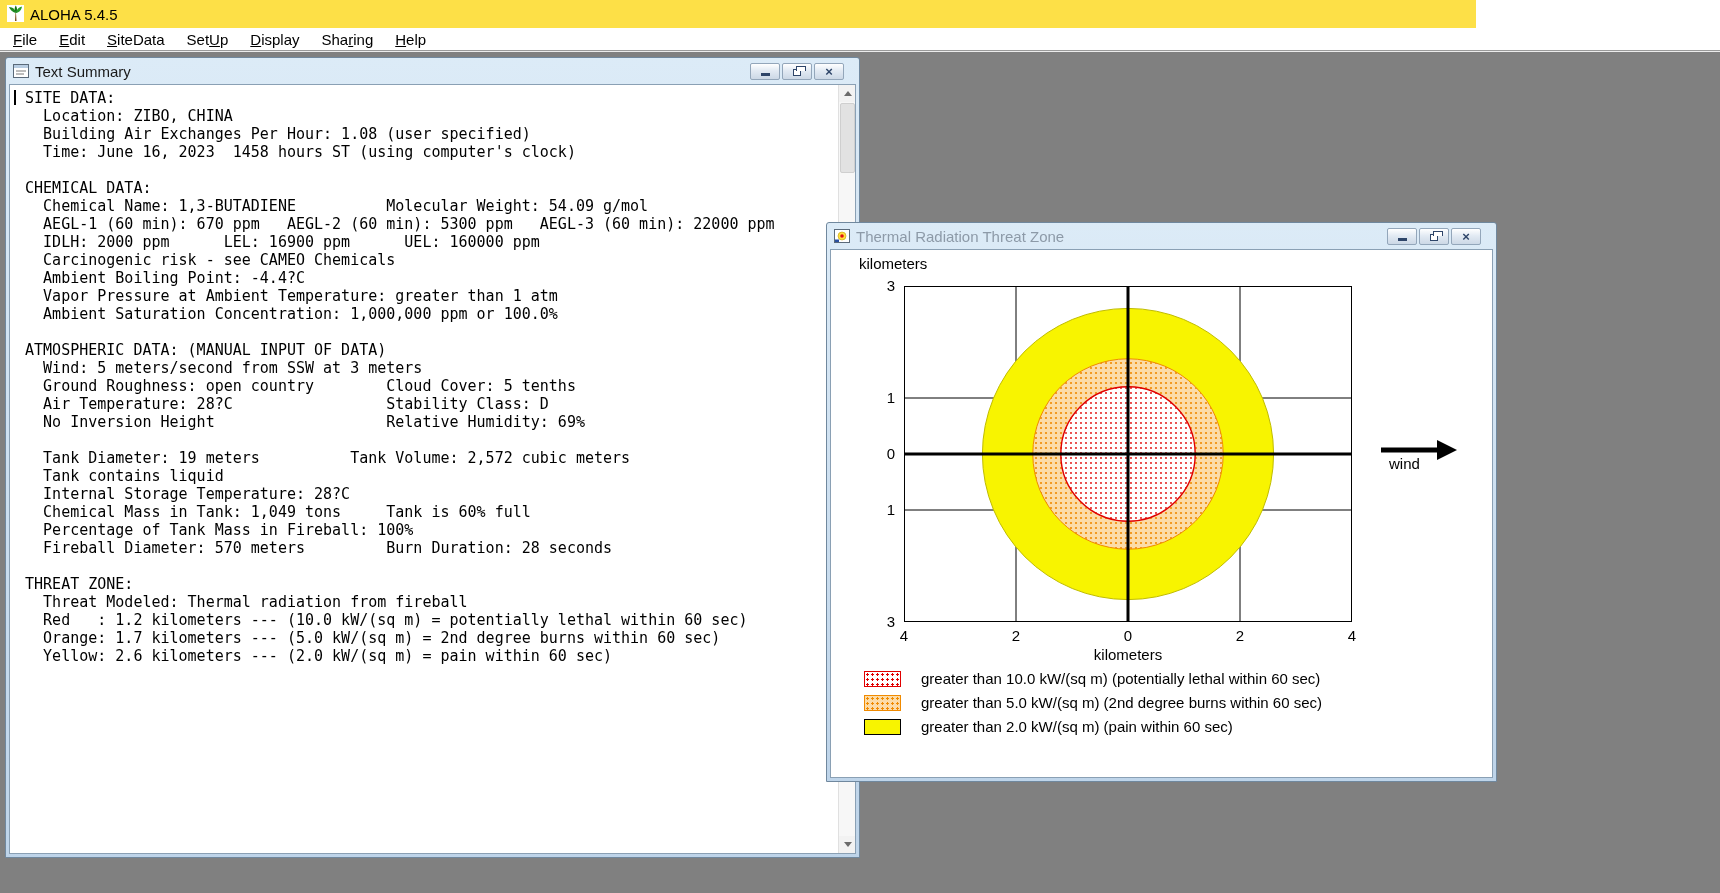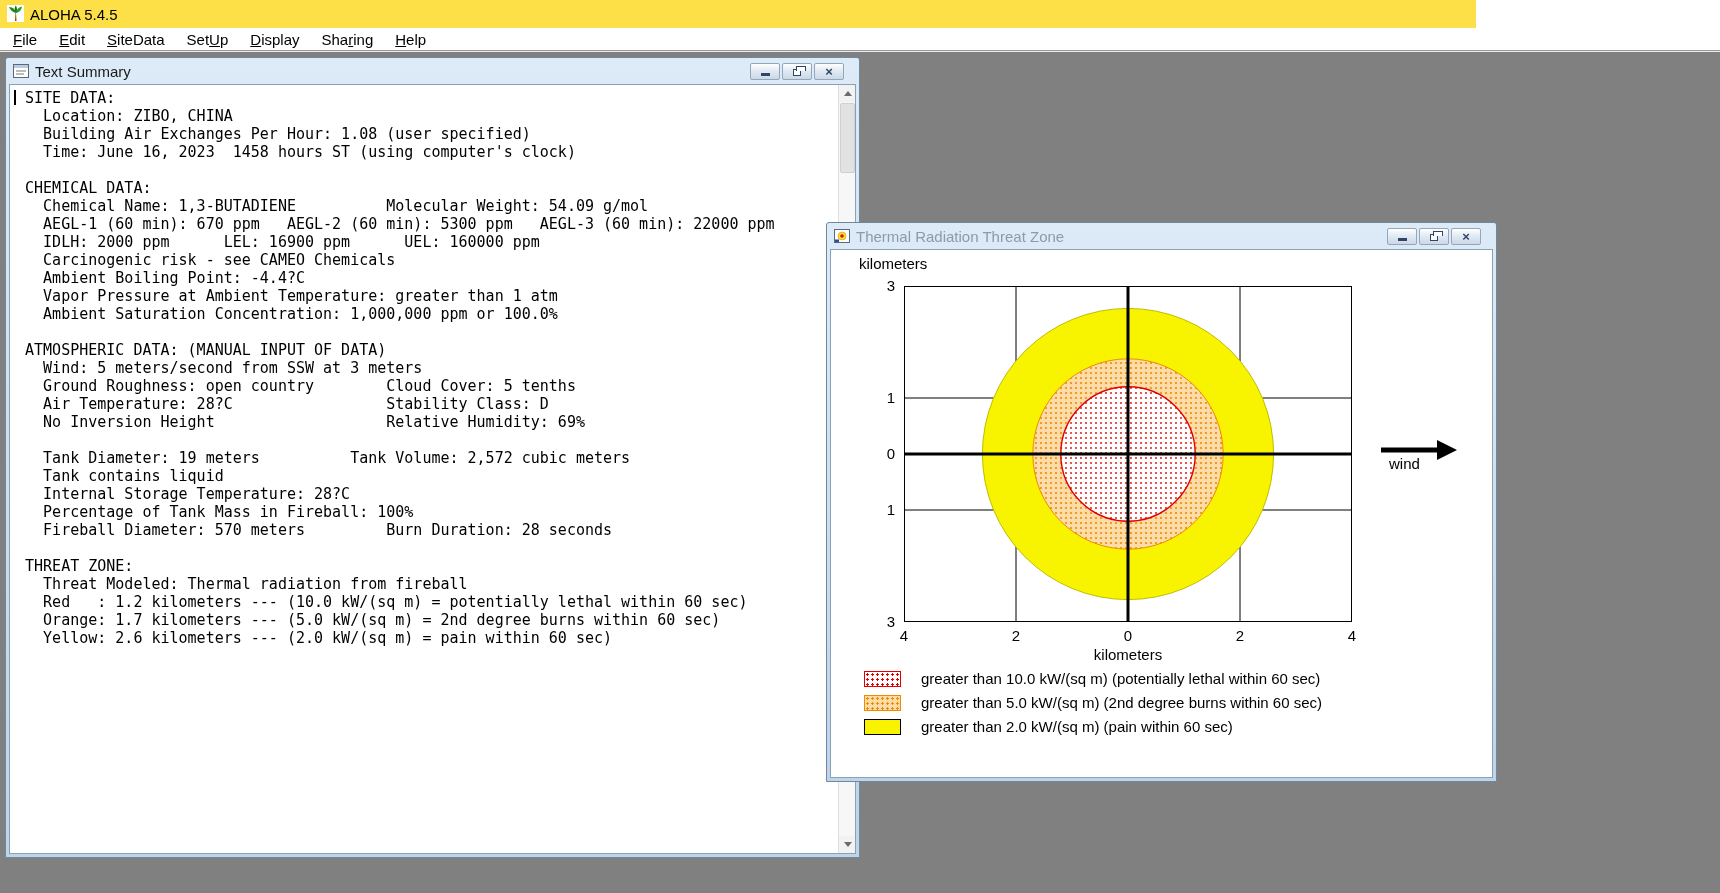--- a/index.html
+++ b/index.html
@@ -173,20 +173,21 @@
         <div class="ts-line"></div>
 
 
 
         <div class="ts-line">   Tank Diameter: 19 meters          Tank Volume: 2,572 cubic meters</div>
 
         <div class="ts-line">   Tank contains liquid</div>
 
         <div class="ts-line">   Internal Storage Temperature: 28?C</div>
 
+        <div class="ts-line">   Chemical Mass in Tank: 1,049 tons     Tank is 60% full</div>
 
         <div class="ts-line">   Percentage of Tank Mass in Fireball: 100%</div>
 
         <div class="ts-line">   Fireball Diameter: 570 meters         Burn Duration: 28 seconds</div>
 
         <div class="ts-line"></div>
 
         <div class="ts-line"> THREAT ZONE:</div>
 
         <div class="ts-line">   Threat Modeled: Thermal radiation from fireball</div>

